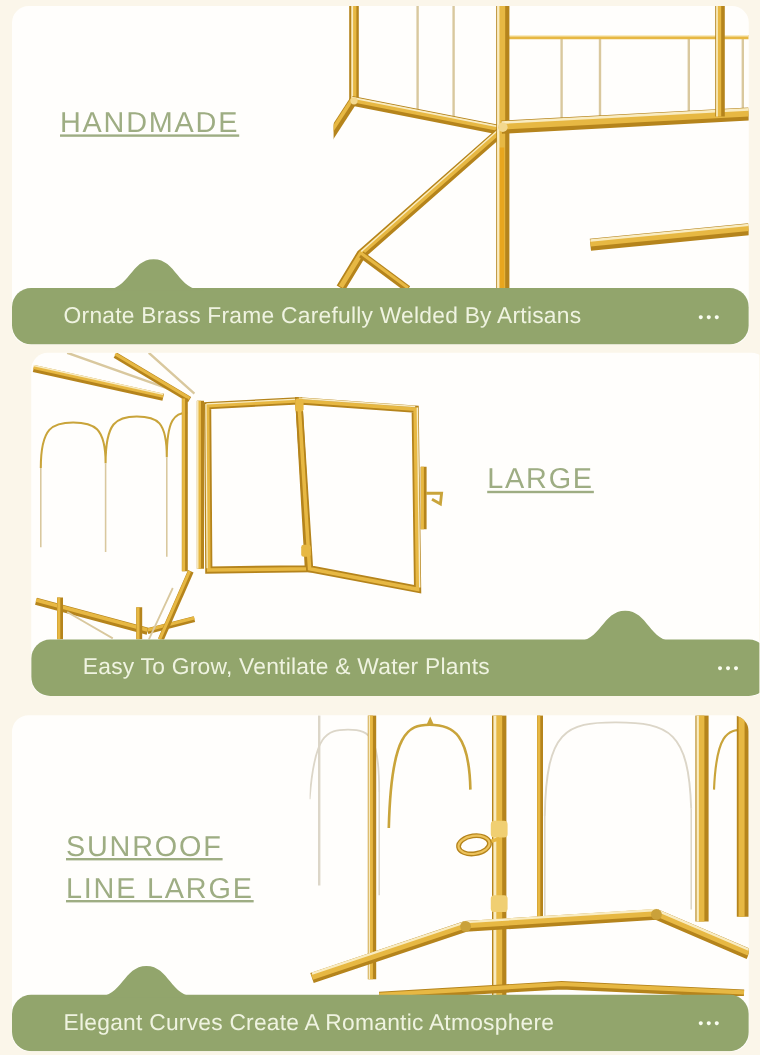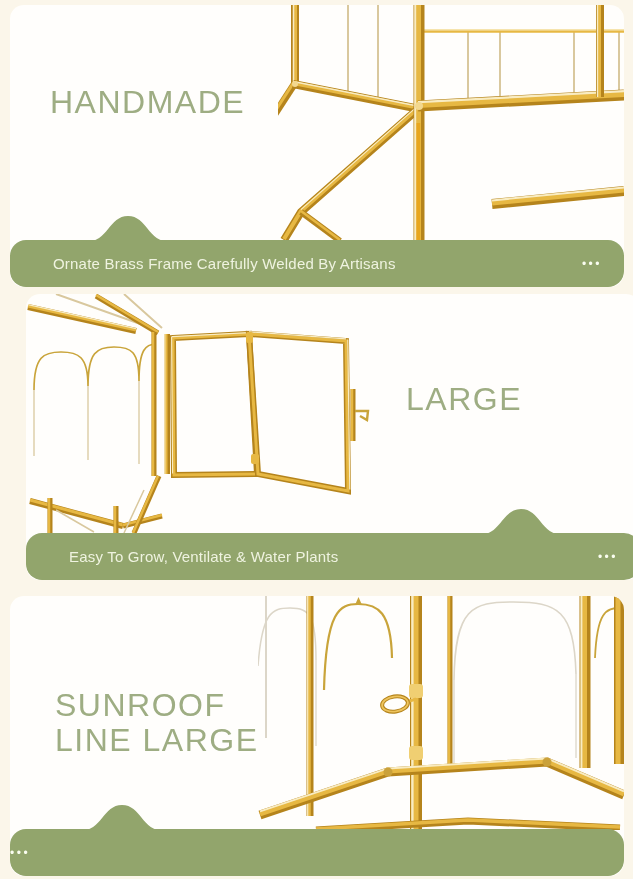--- a/index.html
+++ b/index.html
@@ -17,28 +17,28 @@
   .photo svg{display:block;width:100%;height:100%;}
 
   
   .b{stroke:#b5841c;fill:none;}
   .m{stroke:#e7b843;fill:none;}
   .h{stroke:#f9ecc2;fill:none;}
   .p{stroke:#d9c89e;fill:none;}
   .s{stroke:#dcd6c8;fill:none;}
   .ga{stroke:#c9a43a;fill:none;}
 
-  .heading{position:absolute;margin:0;color:var(--heading-green,#9ead83);font-size:32px;font-weight:400;letter-spacing:1.5px;line-height:35px;}
+  .heading{position:absolute;margin:0;color:var(--heading-green,#9ead83);font-size:24px;font-weight:400;letter-spacing:1.5px;line-height:35px;text-decoration:underline;}
   .heading .hline{display:block;white-space:nowrap;}
   #heading1{left:40px;top:80px;}
   #heading2{left:380px;top:88px;}
   #heading3{left:45px;top:92px;}
 
   .banner{position:absolute;left:0;bottom:0;width:614px;height:47px;background:var(--banner-green,#92a56c);border-radius:16px;display:flex;align-items:center;}
-  .banner-text{flex:1;color:var(--banner-text,#eff3e0);font-size:15px;letter-spacing:0.2px;padding-left:43px;white-space:nowrap;}
+  .banner-text{flex:1;color:var(--banner-text,#eff3e0);font-size:19px;letter-spacing:0.2px;padding-left:43px;white-space:nowrap;}
   .more{color:#fafdf0;font-size:12px;letter-spacing:2.5px;padding-right:22px;line-height:1;}
   .bump{position:absolute;top:-26px;width:84px;height:28px;}
   .bump path{fill:var(--banner-green,#92a56c);}
   #bump1{left:76px;}
   #bump2{left:453px;}
   #bump3{left:70px;}
 </style>
 </head>
 <body>
 
@@ -180,17 +180,18 @@
       </svg>
     </div>
     <h2 class="heading" id="heading3">
       <span class="hline">SUNROOF</span>
       <span class="hline">LINE LARGE</span>
     </h2>
     <div class="banner">
       <svg class="bump" id="bump3" viewBox="0 0 84 28" preserveAspectRatio="none">
         <path d="M0,28 C22,28 23,2 42,2 C61,2 62,28 84,28 Z"></path>
       </svg>
+      <span class="banner-text">Elegant Curves Create A Romantic Atmosphere</span>
       <span class="more">•••</span>
     </div>
   </section>
 
 </div>
 
 </body></html>

